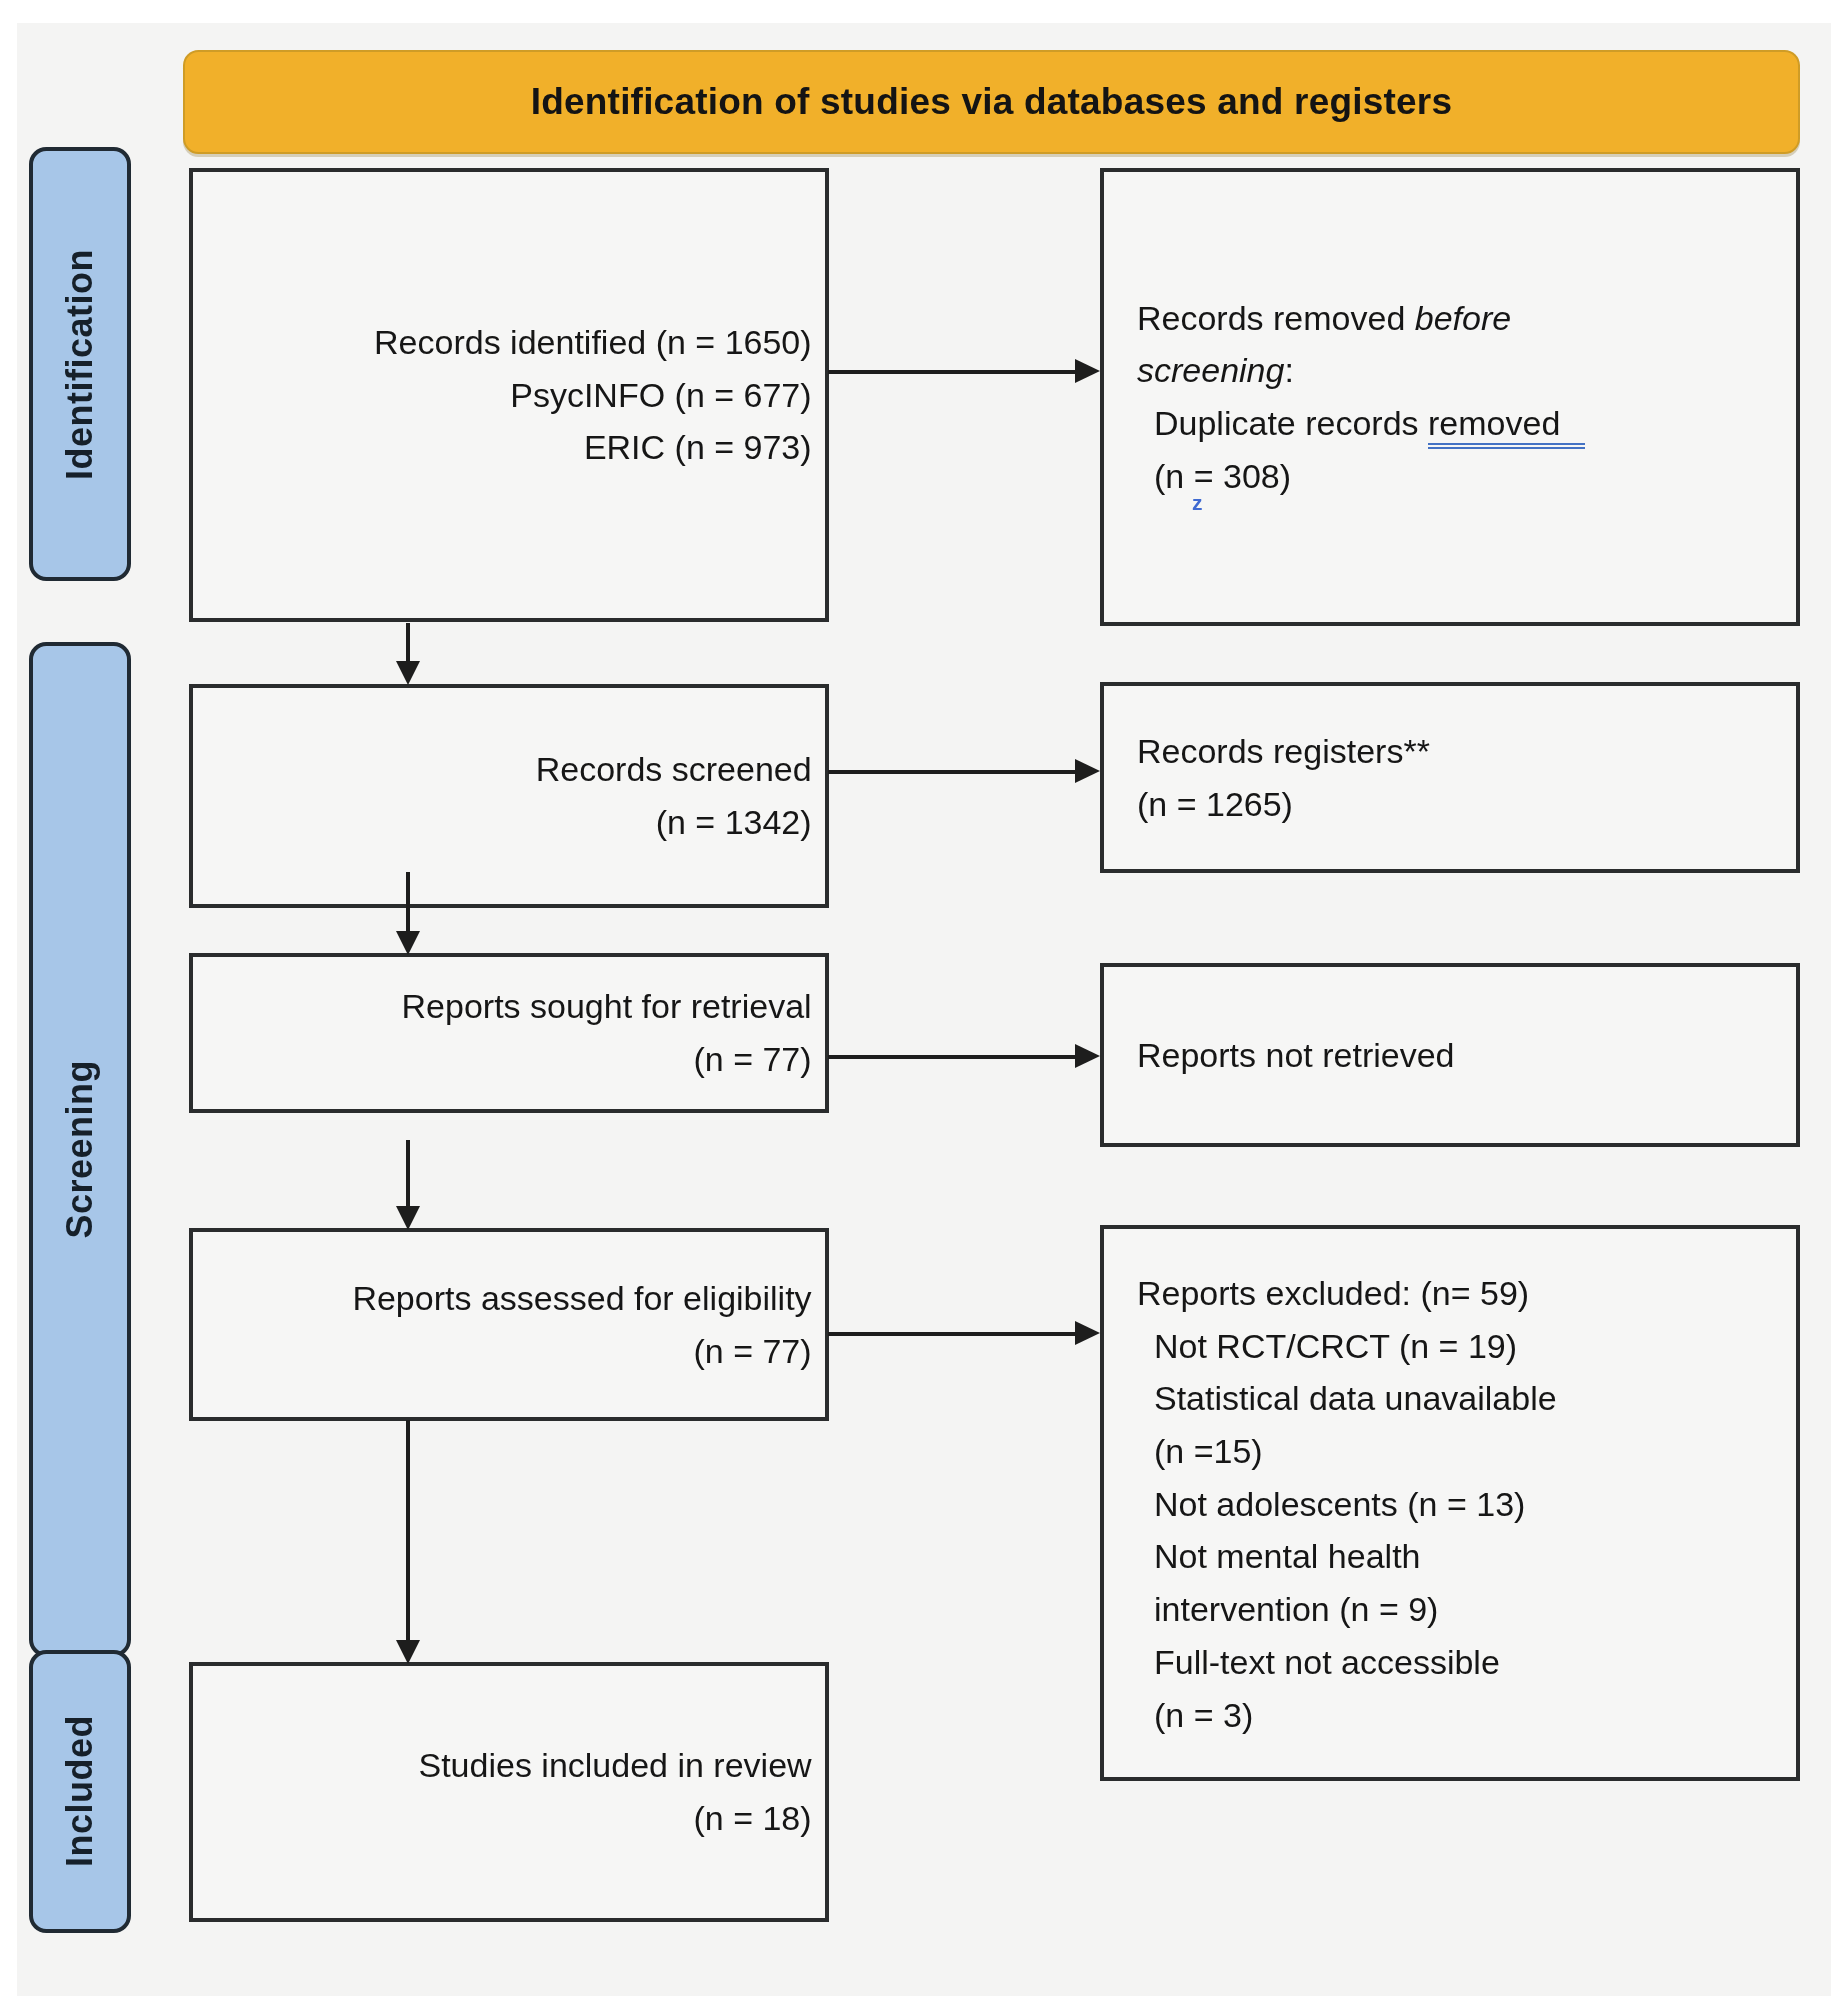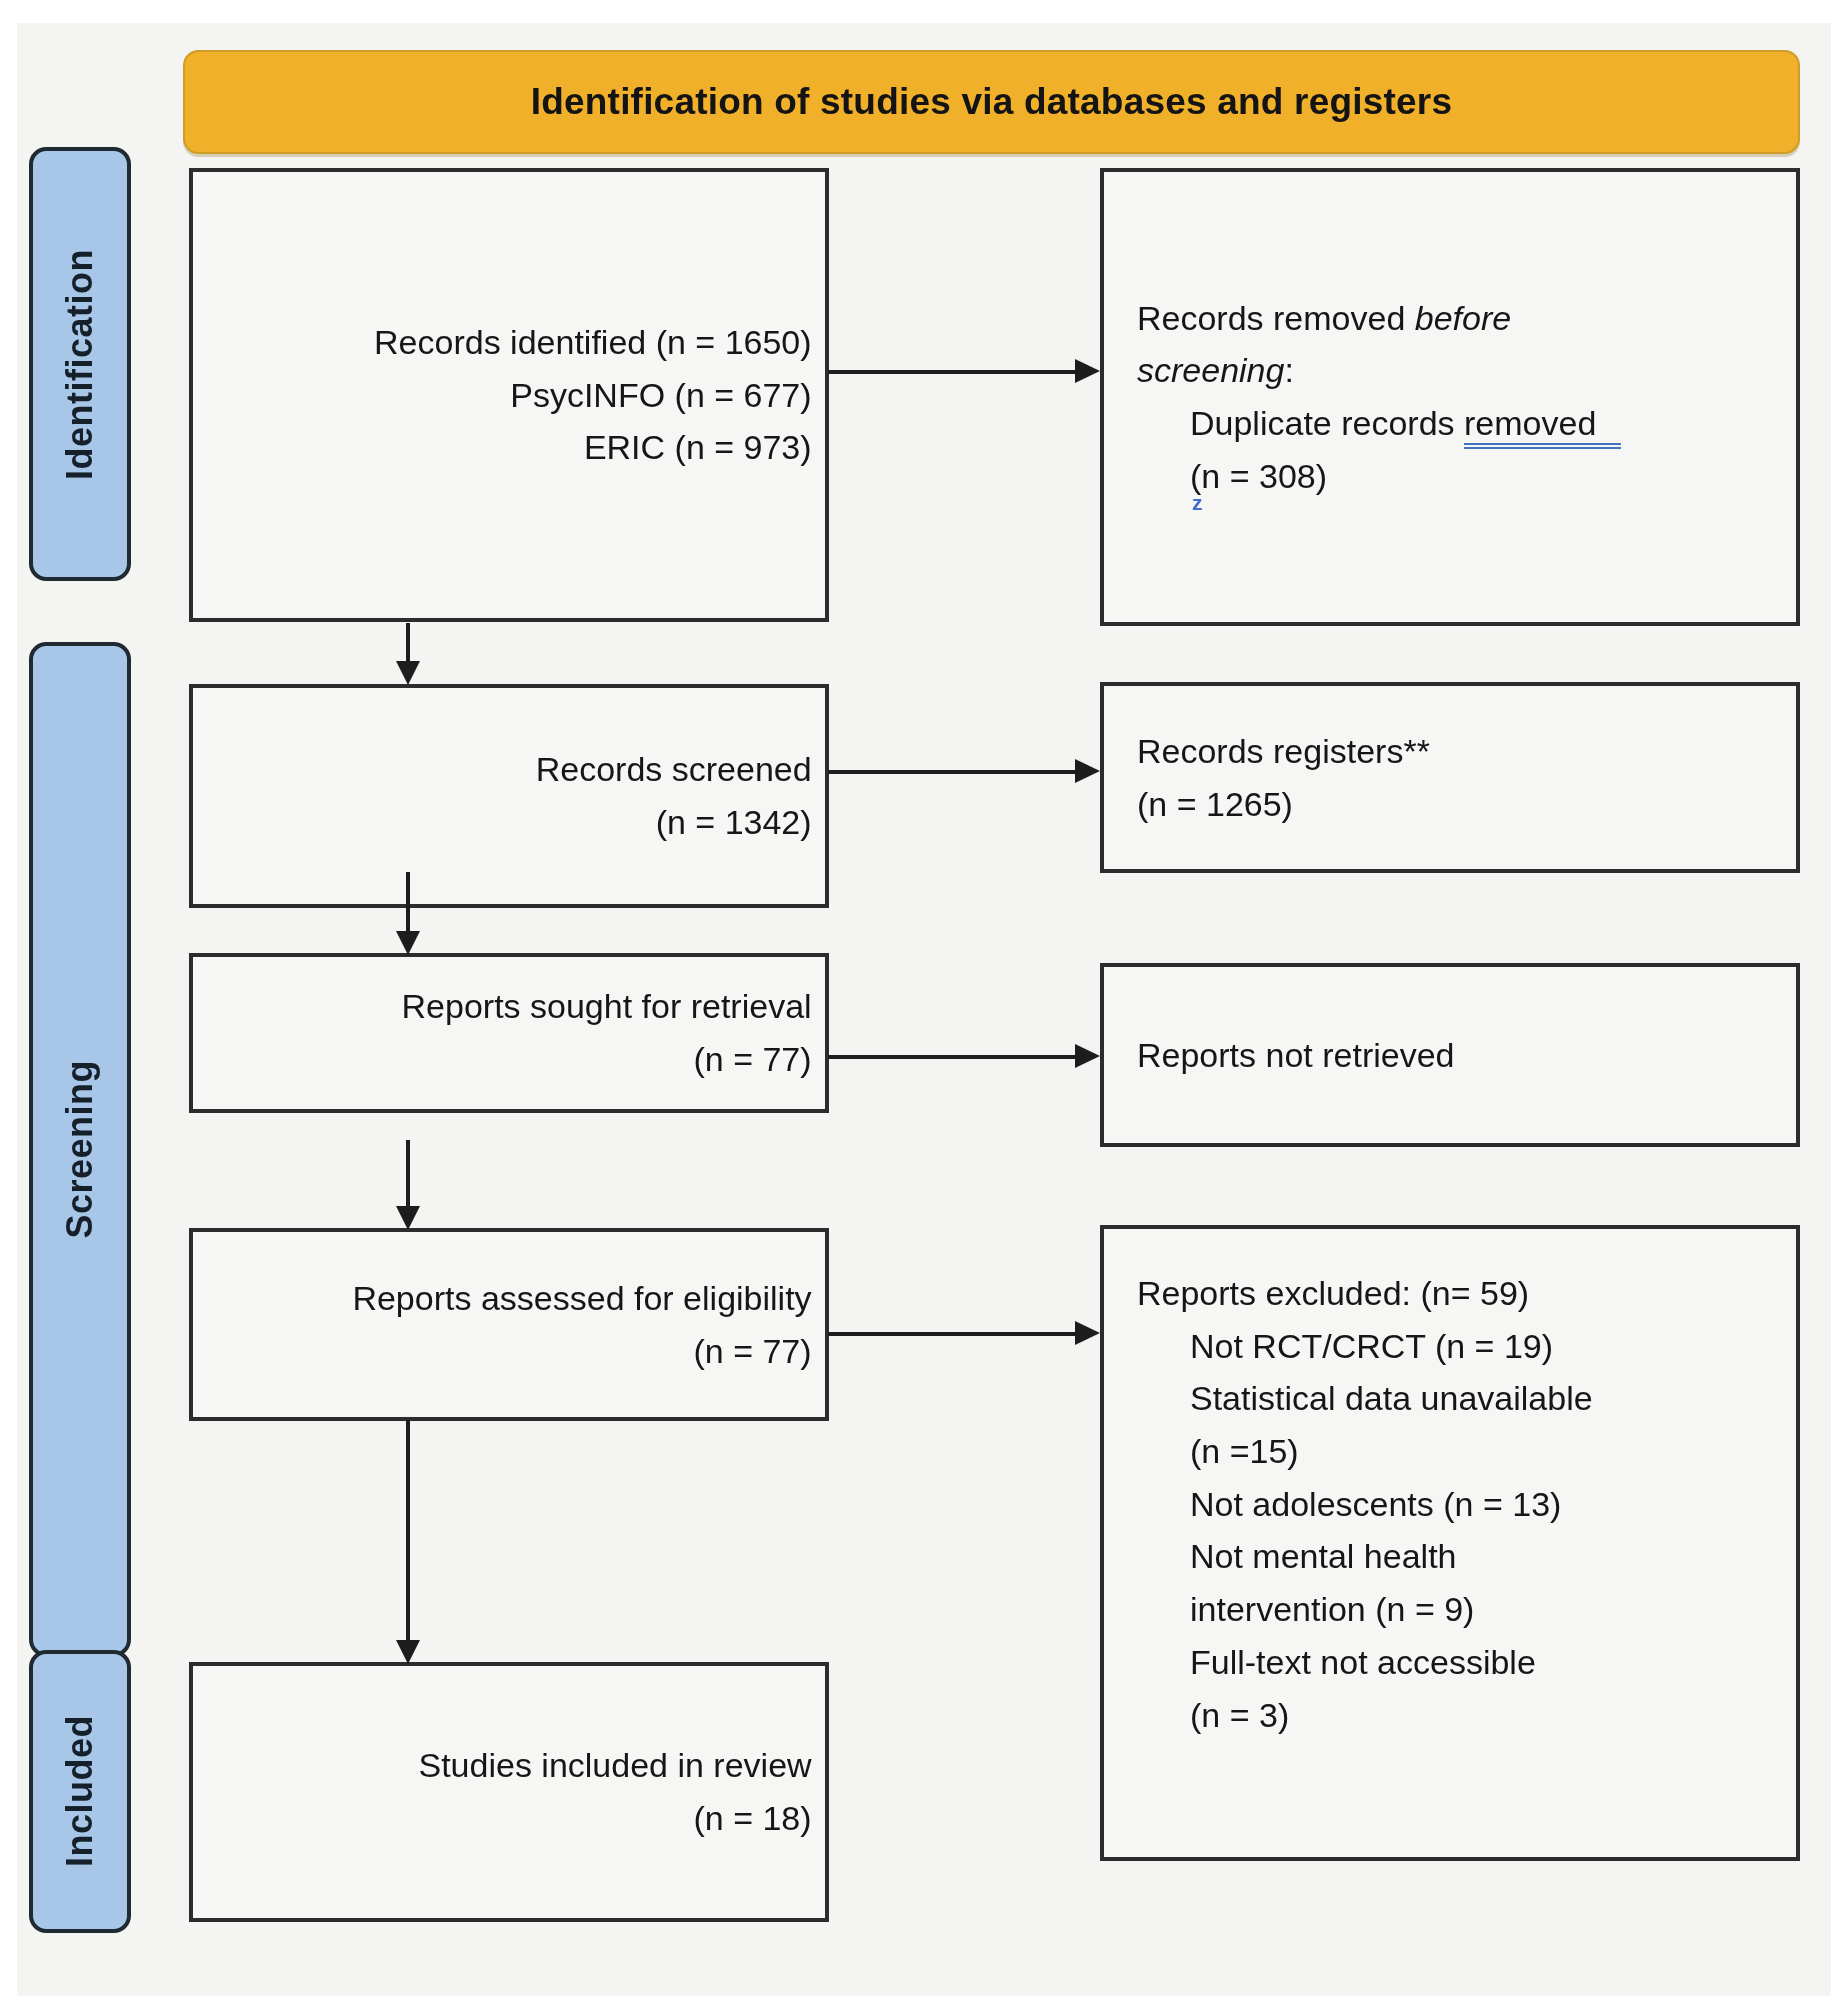--- a/index.html
+++ b/index.html
@@ -31,25 +31,25 @@
   .lcol{left:189px;width:640px;align-items:flex-end;}
   .rcol{left:1100px;width:700px;}
   .b1{top:168px;height:454px;}
   .b2{top:684px;height:224px;}
   .b3{top:953px;height:160px;padding-left:16px;}
   .b4{top:1228px;height:193px;}
   .b5{top:1662px;height:260px;}
   .r1{top:168px;height:458px;}
   .r2{top:682px;height:191px;}
   .r3{top:963px;height:184px;}
-  .r4{top:1225px;height:636px;justify-content:flex-start;padding-top:38px;}
+  .r4{top:1225px;height:556px;justify-content:flex-start;padding-top:38px;}
   .pad-l{padding-left:35px;padding-right:13.4px;}
   .pad-r{padding-left:33px;padding-right:13.4px;}
   .ind{padding-left:108px;}          
-  .ind-r{padding-left:86px;}         
+  .ind-r{padding-left:50px;}         
   .it{font-style:italic;}
   .dbl-underline{border-bottom:6.7px double #4472c4;padding-right:25px;padding-bottom:1px;}
   .rel{position:relative;}
   .blue-mark{position:absolute;left:88px;top:42px;font-size:21px;font-weight:bold;
              color:#3f6ad1;line-height:1;}
 
   
   .vline{position:absolute;left:406px;width:3.8px;background:#1d1d1d;}
   .v1{top:623px;height:40px;} .v2{top:872px;height:61px;}
   .v3{top:1140px;height:68px;} .v4{top:1420px;height:223px;}

